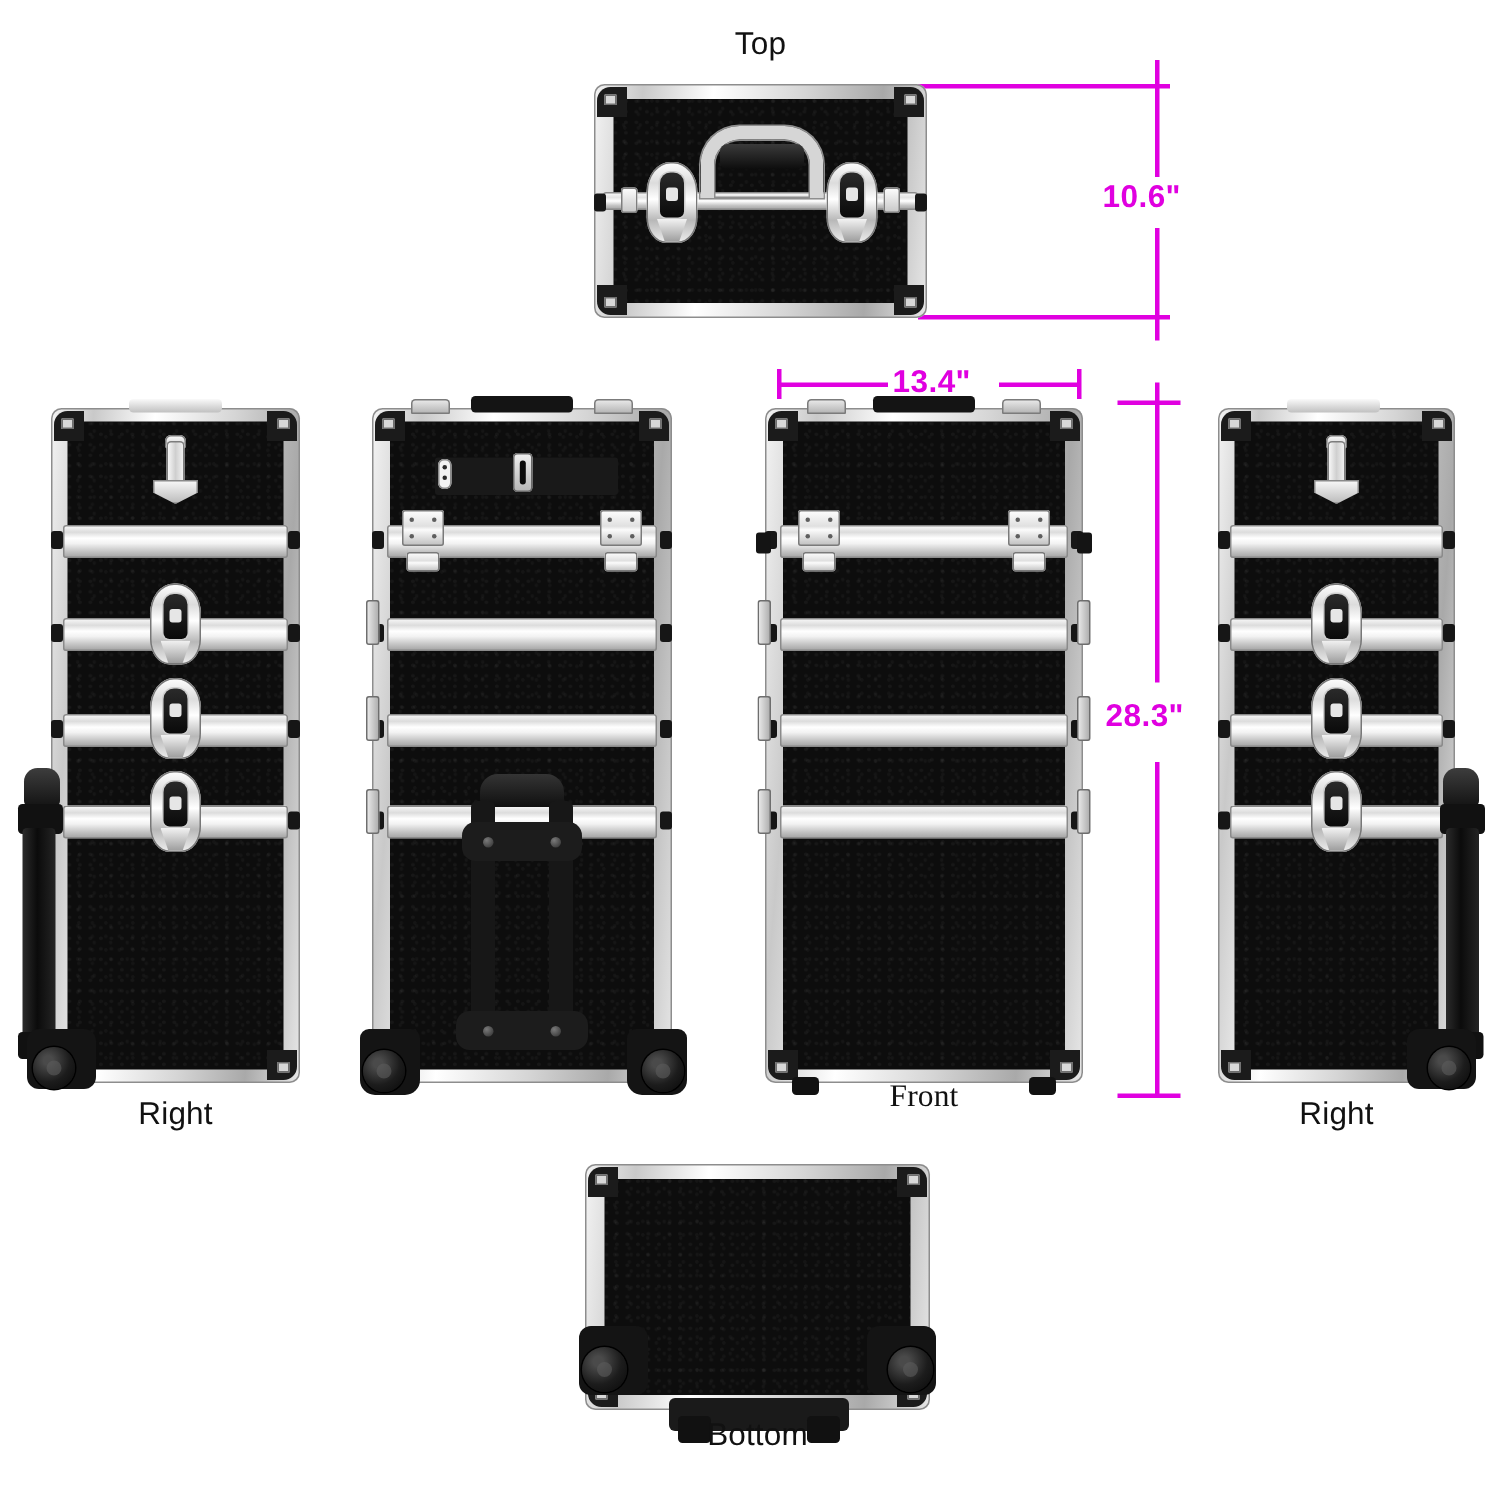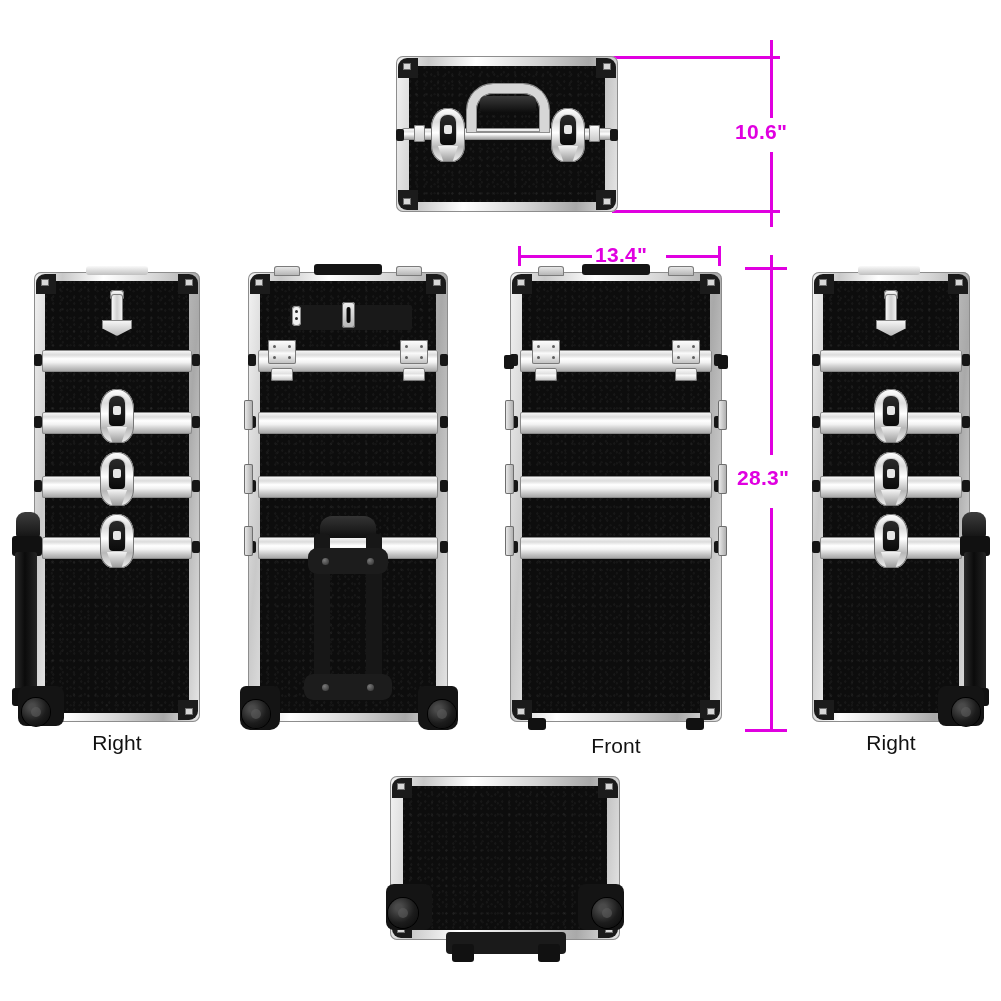--- a/index.html
+++ b/index.html
@@ -300,20 +300,21 @@
     <div class="latch" style="left:155px;top:52px;">
       <div class="shield"></div>
       <div class="inner"></div>
       <div class="keyhole"></div>
       <div class="tail"></div>
     </div>
 
     <div class="railcap" style="left:18px;top:69px;"></div>
     <div class="railcap" style="right:18px;top:69px;"></div>
   </div>
+  <div class="view-label" style="left:396px;top:18px;width:222px;">Top</div>
 
   <div class="case" style="left:34px;top:272px;width:166px;height:450px;">
     <div class="frame"></div>
     <div class="panel" style="left:11px;top:9px;right:11px;bottom:9px;"></div>
 
     <div class="corner tl" style="left:2px;top:2px;">
         <i style="left:5px;top:5px;"></i>
       </div>
     <div class="corner tr" style="right:2px;top:2px;">
         <i style="right:5px;top:5px;"></i>
@@ -524,21 +525,21 @@
     <div class="sideclip" style="left:-5px;top:254px;"></div>
     <div class="sideclip" style="right:-5px;top:128px;"></div>
     <div class="sideclip" style="right:-5px;top:192px;"></div>
     <div class="sideclip" style="right:-5px;top:254px;"></div>
     <div class="sideblk" style="left:-6px;top:83px;"></div>
     <div class="sideblk" style="right:-6px;top:83px;"></div>
   </div>
 
   <div class="btmfoot" style="left:528px;top:718px;width:18px;height:12px;"></div>
   <div class="btmfoot" style="left:686px;top:718px;width:18px;height:12px;"></div>
-  <div class="view-label" style="left:510px;top:734px;width:212px;">Front</div>
+  <div class="view-label" style="left:510px;top:718px;width:212px;font-family:Liberation Serif, serif;">Front</div>
 
   <div class="case" style="left:812px;top:272px;width:158px;height:450px;">
     <div class="frame"></div>
     <div class="panel" style="left:11px;top:9px;right:11px;bottom:9px;"></div>
 
     <div class="corner tl" style="left:2px;top:2px;">
         <i style="left:5px;top:5px;"></i>
       </div>
     <div class="corner tr" style="right:2px;top:2px;">
         <i style="right:5px;top:5px;"></i>
@@ -629,14 +630,15 @@
     <div class="hub" style="left:12px;top:24px;width:10px;height:10px;"></div>
   </div>
   <div class="wheel" style="left:578px;top:884px;width:46px;height:46px;">
     <div class="hous" style="border-radius:8px;"></div>
     <div class="tire" style="right:2px;top:14px;width:30px;height:30px;"></div>
     <div class="hub" style="right:12px;top:24px;width:10px;height:10px;"></div>
   </div>
   <div class="btmhandle" style="left:446px;top:932px;width:120px;height:22px;"></div>
   <div class="btmfoot" style="left:452px;top:944px;width:22px;height:18px;"></div>
   <div class="btmfoot" style="left:538px;top:944px;width:22px;height:18px;"></div>
+  <div class="view-label" style="left:390px;top:945px;width:230px;">Bottom</div>
 
 </div>
 
 </body></html>

